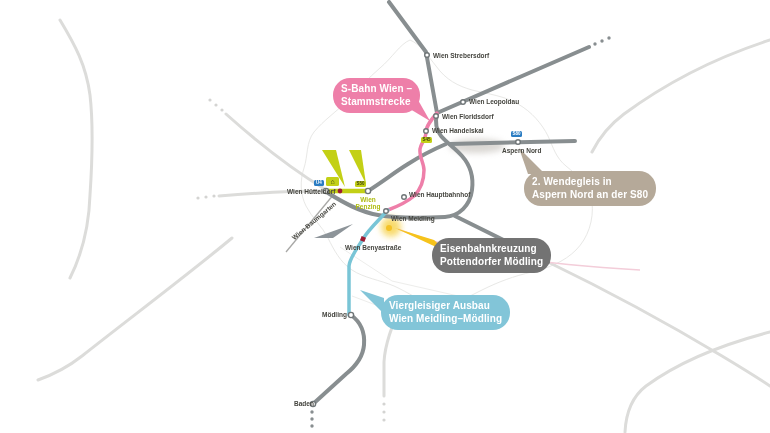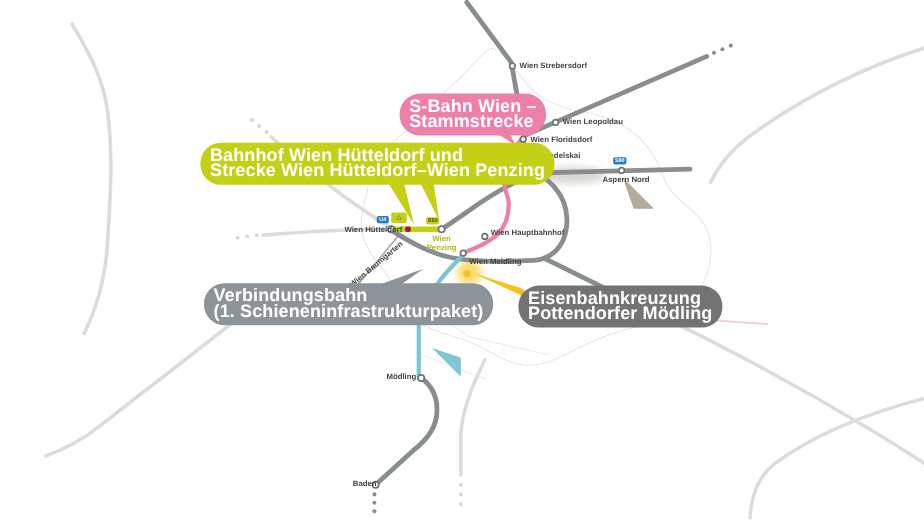--- a/index.html
+++ b/index.html
@@ -3,21 +3,21 @@
 <meta charset="utf-8">
 <style>
   html,body{margin:0;padding:0;background:#ffffff;}
   #stage{
     position:relative;width:770px;height:433px;overflow:hidden;
     background:#ffffff;
     font-family:"Liberation Sans","DejaVu Sans",sans-serif;
   }
   #map-svg{position:absolute;left:0;top:0;}
   .callout{
-    position:absolute;color:#ffffff;font-weight:bold;font-size:15px;
+    position:absolute;color:#ffffff;font-weight:bold;font-size:10px;
     line-height:12.5px;padding:5px 8px;border-radius:17px;white-space:nowrap;
     letter-spacing:0.1px;
   }
   .callout .cl2{display:block;}
   .st-label{
     position:absolute;font-size:6.5px;font-weight:bold;color:#45453f;
     white-space:nowrap;line-height:7px;
   }
   .st-label.lime{color:#aebc10;text-align:center;}
   .st-label.rot{transform:rotate(-40deg);transform-origin:0 100%;}
@@ -155,30 +155,30 @@
   <div class="badge icon" style="left:326px;top:177px;">⌂</div>
   <div class="badge lime" style="left:355px;top:181px;">S50</div>
   <div class="badge lime" style="left:421px;top:137px;">S45</div>
   <div class="badge blue" style="left:511px;top:131px;width:11px;">S80</div>
 
   <div class="callout" style="left:333px;top:78px;background:#ee7fa9;">
     <span>S-Bahn Wien –</span>
     <span class="cl2">Stammstrecke</span>
   </div>
 
-  <div class="callout" style="left:167px;top:119px;background:#c3d016;">
-    <span>Bahnhof Wien Hütteldorf und</span>
-    <span class="cl2">Strecke Wien Hütteldorf–Wien Penzing</span>
+
+  <div class="callout" style="left:524px;top:171px;background:#b5a999;">
+    <span>2. Wendegleis in</span>
+    <span class="cl2">Aspern Nord an der S80</span>
   </div>
 
-
-  <div class="callout" style="left:170px;top:236px;background:#8d9499;">
-    <span>Verbindungsbahn</span>
-    <span class="cl2">(1. Schieneninfrastrukturpaket)</span>
-  </div>
 
   <div class="callout" style="left:432px;top:238px;background:#737373;">
     <span>Eisenbahnkreuzung</span>
     <span class="cl2">Pottendorfer Mödling</span>
   </div>
 
+  <div class="callout" style="left:381px;top:295px;background:#82c5d8;">
+    <span>Viergleisiger Ausbau</span>
+    <span class="cl2">Wien Meidling–Mödling</span>
+  </div>
 
 </div>
 
 </body></html>

